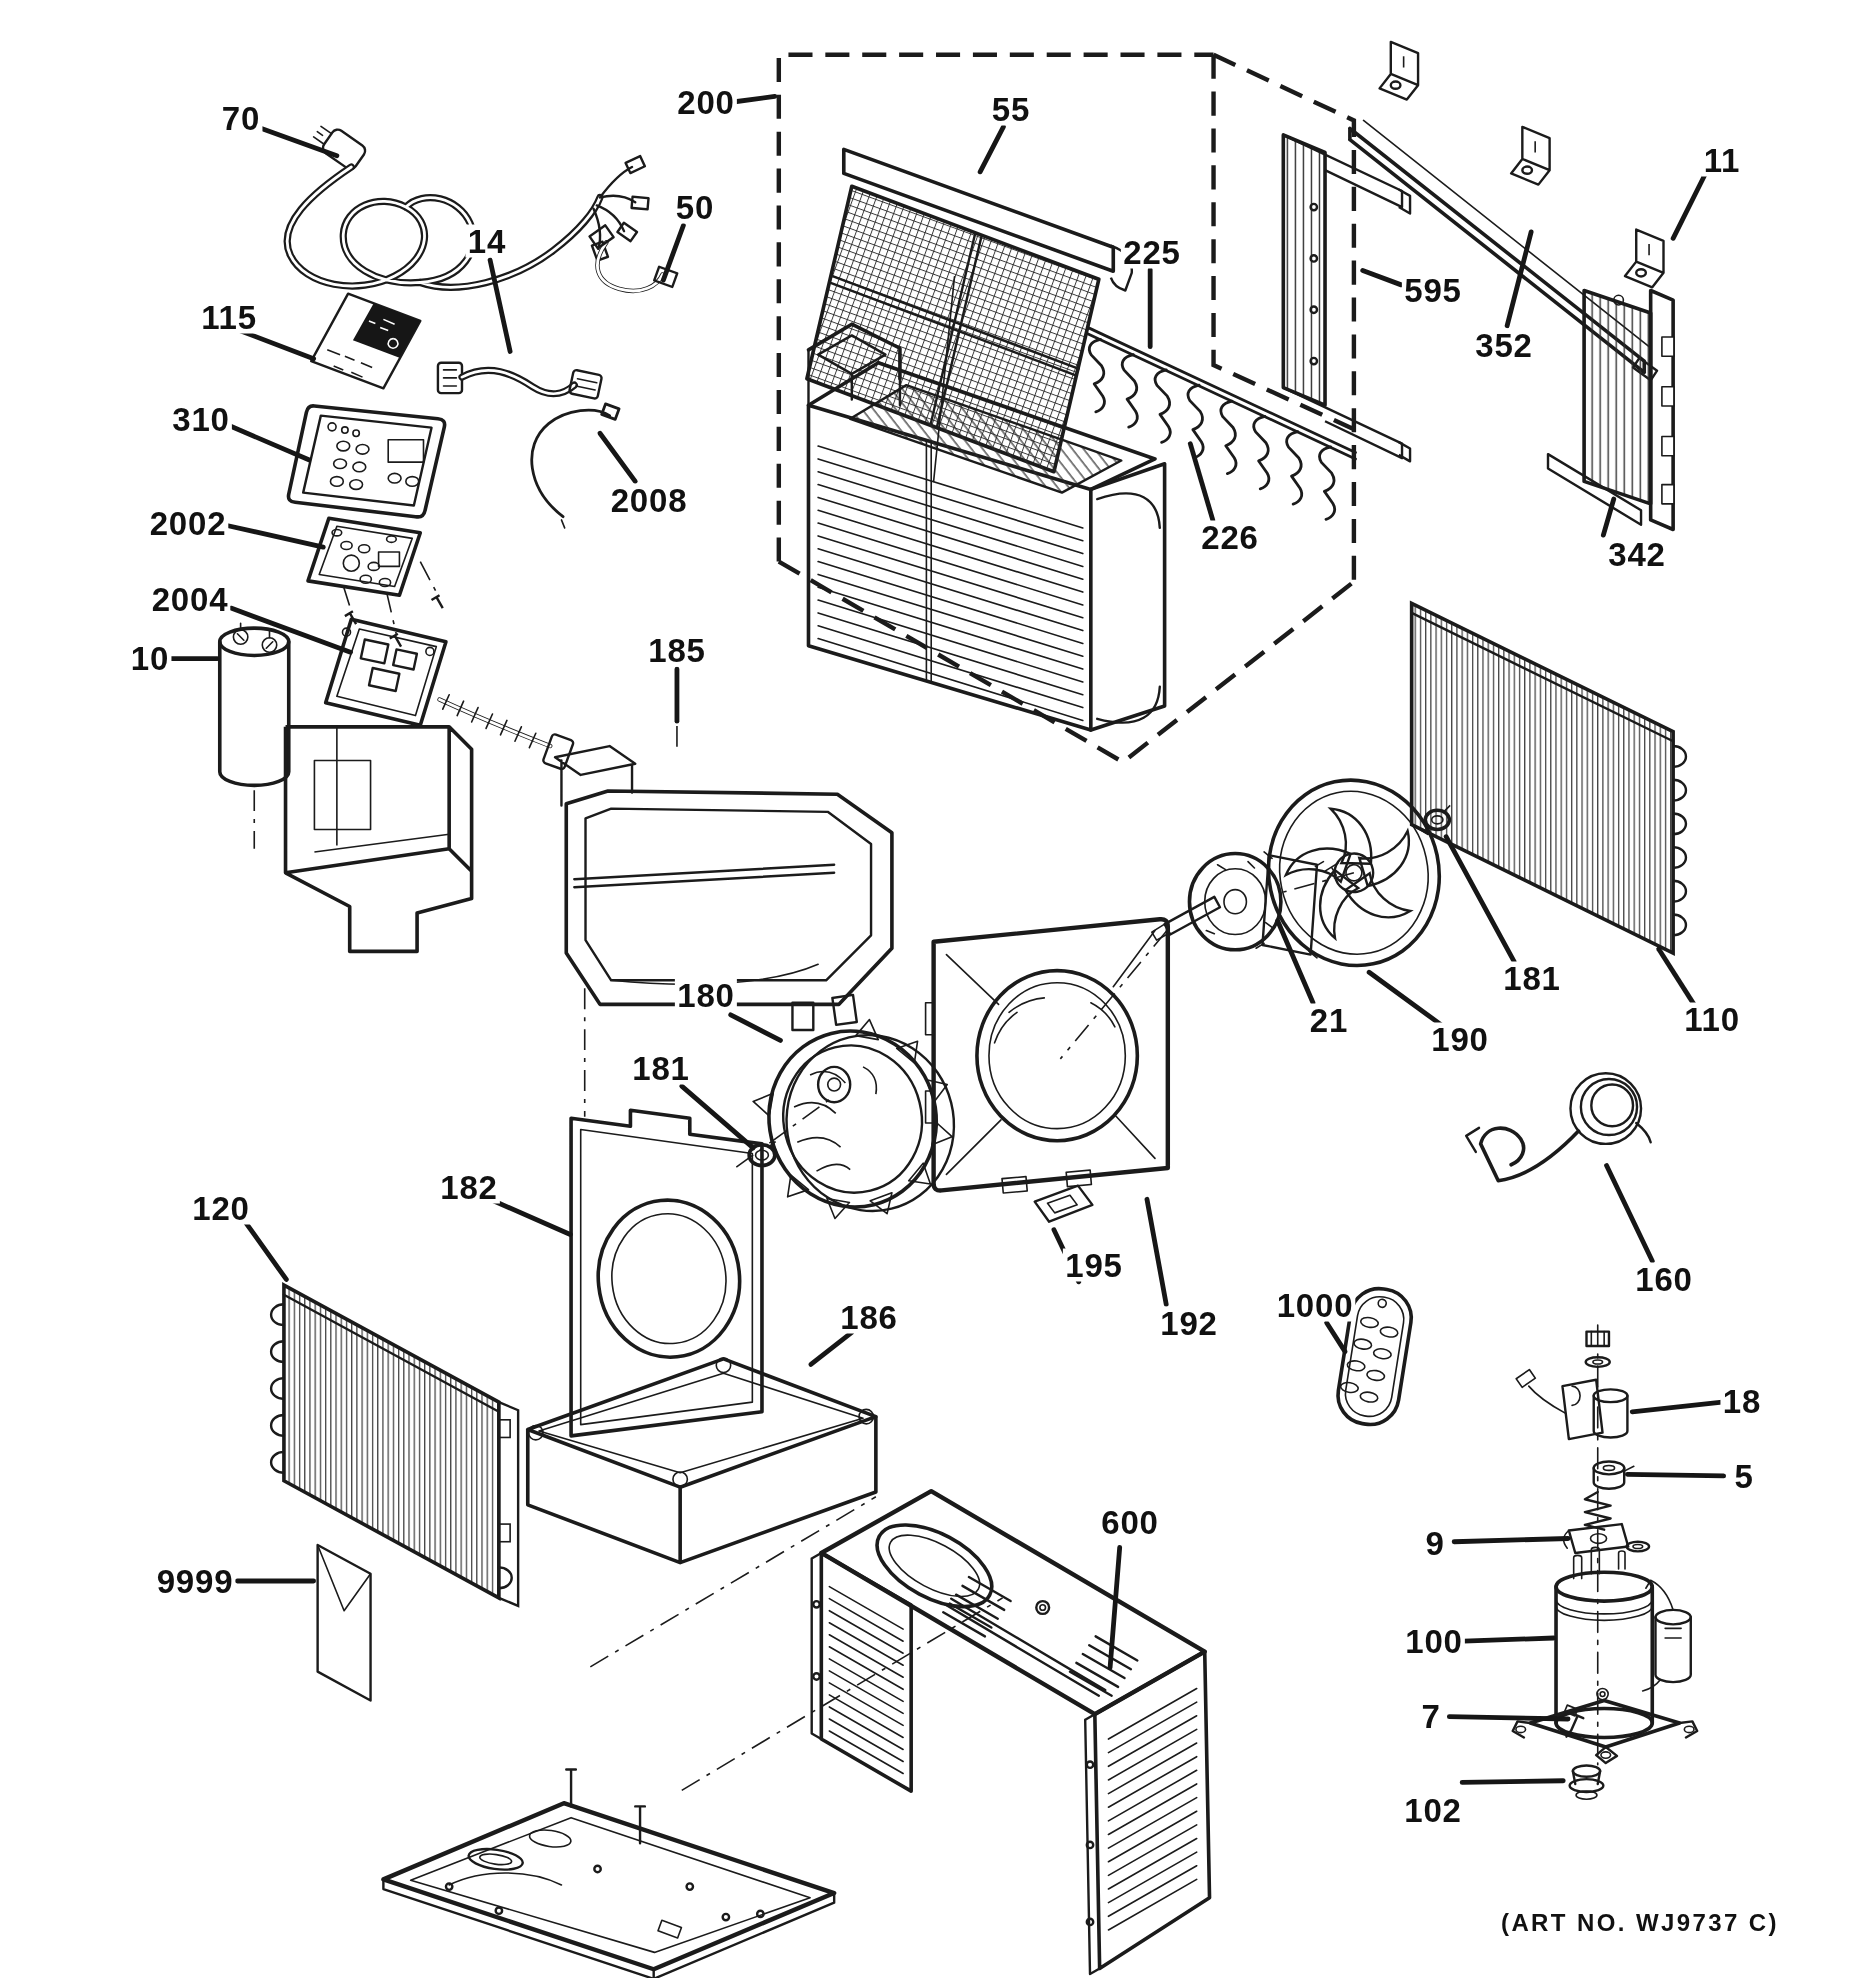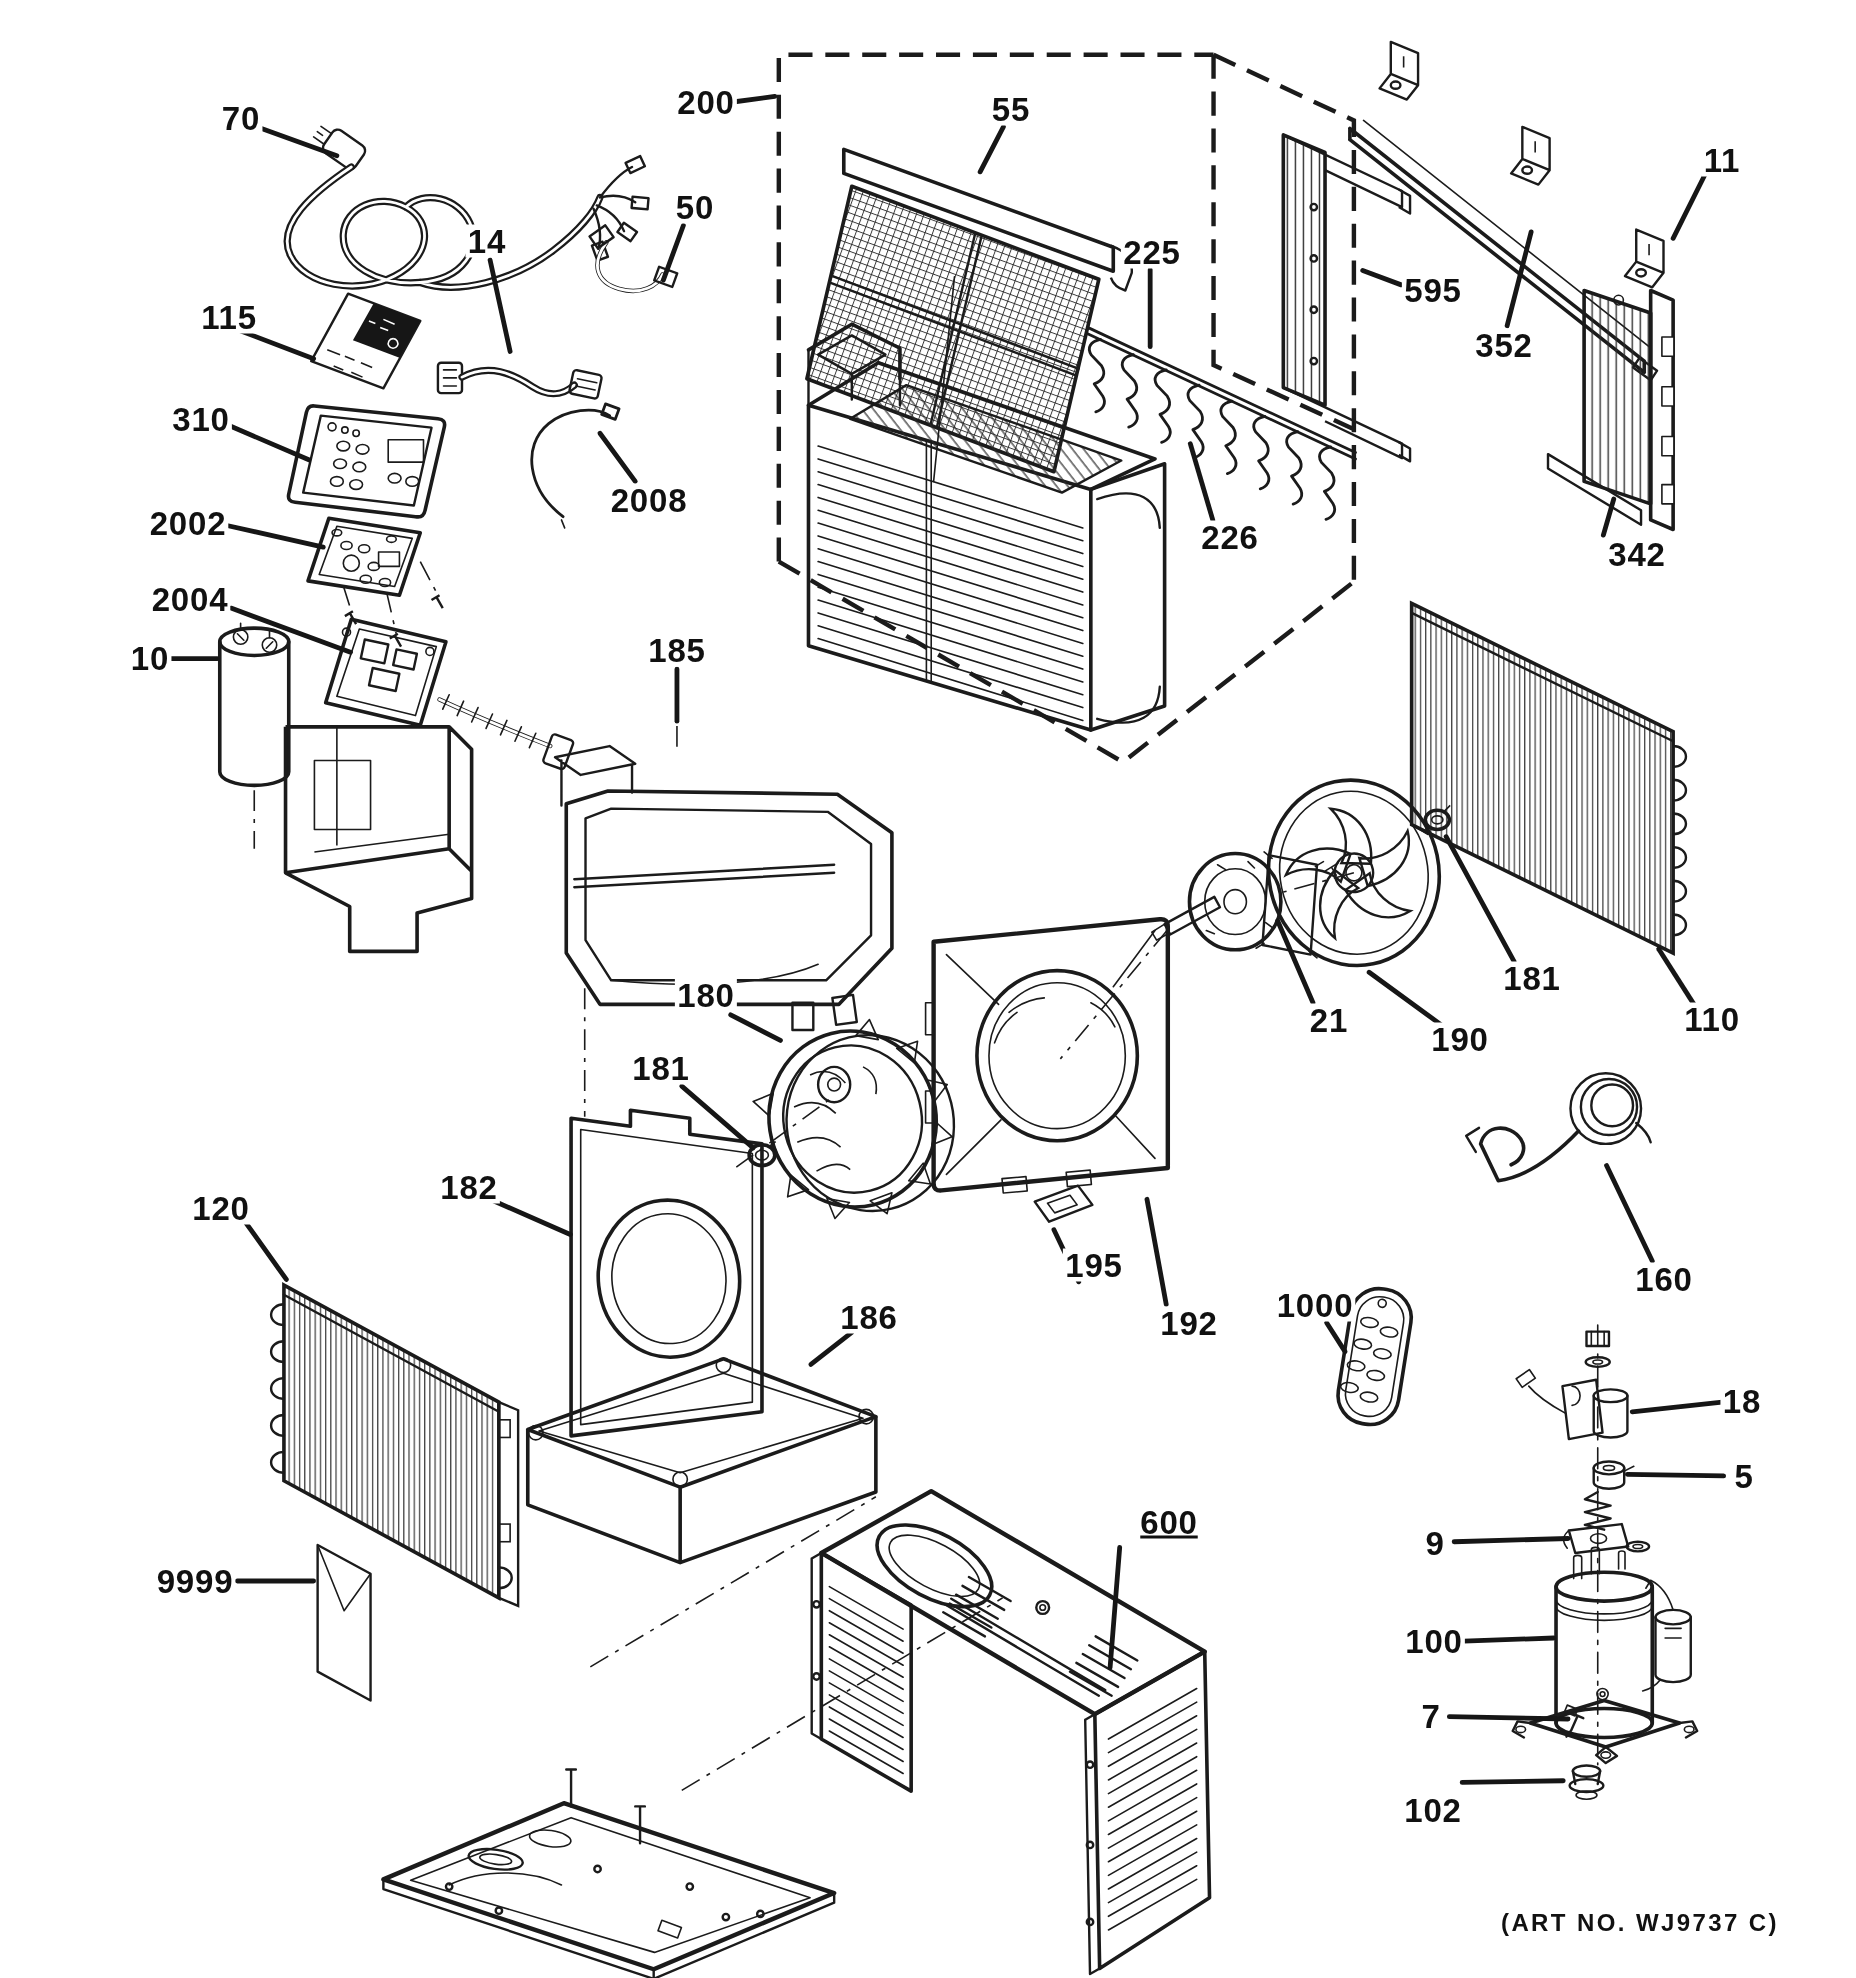--- a/index.html
+++ b/index.html
@@ -526,21 +526,21 @@
       <div class="callout" style="left: 706px; top: 995px;">180</div>
       <div class="callout" style="left: 661px; top: 1068px;">181</div>
       <div class="callout" style="left: 1664px; top: 1279px;">160</div>
       <div class="callout" style="left: 469px; top: 1187px;">182</div>
       <div class="callout" style="left: 1189px; top: 1323px;">192</div>
       <div class="callout" style="left: 221px; top: 1208px;">120</div>
       <div class="callout" style="left: 1094px; top: 1265px;">195</div>
       <div class="callout" style="left: 869px; top: 1317px;">186</div>
       <div class="callout" style="left: 1315px; top: 1305px;">1000</div>
       <div class="callout" style="left: 195px; top: 1581px;">9999</div>
-      <div class="callout" style="left: 1169px; top: 1522px; text-decoration: underline;">600</div>
+      <div class="callout" style="left: 1130px; top: 1522px;">600</div>
       <div class="callout" style="left: 1742px; top: 1401px;">18</div>
       <div class="callout" style="left: 1744px; top: 1476px;">5</div>
       <div class="callout" style="left: 1435px; top: 1543px;">9</div>
       <div class="callout" style="left: 1434px; top: 1641px;">100</div>
       <div class="callout" style="left: 1431px; top: 1716px;">7</div>
       <div class="callout" style="left: 1433px; top: 1782px; margin-top: 28px;">102</div>
     </div>
 
 <div class="art-number">(ART NO. WJ9737 C)</div>
 

